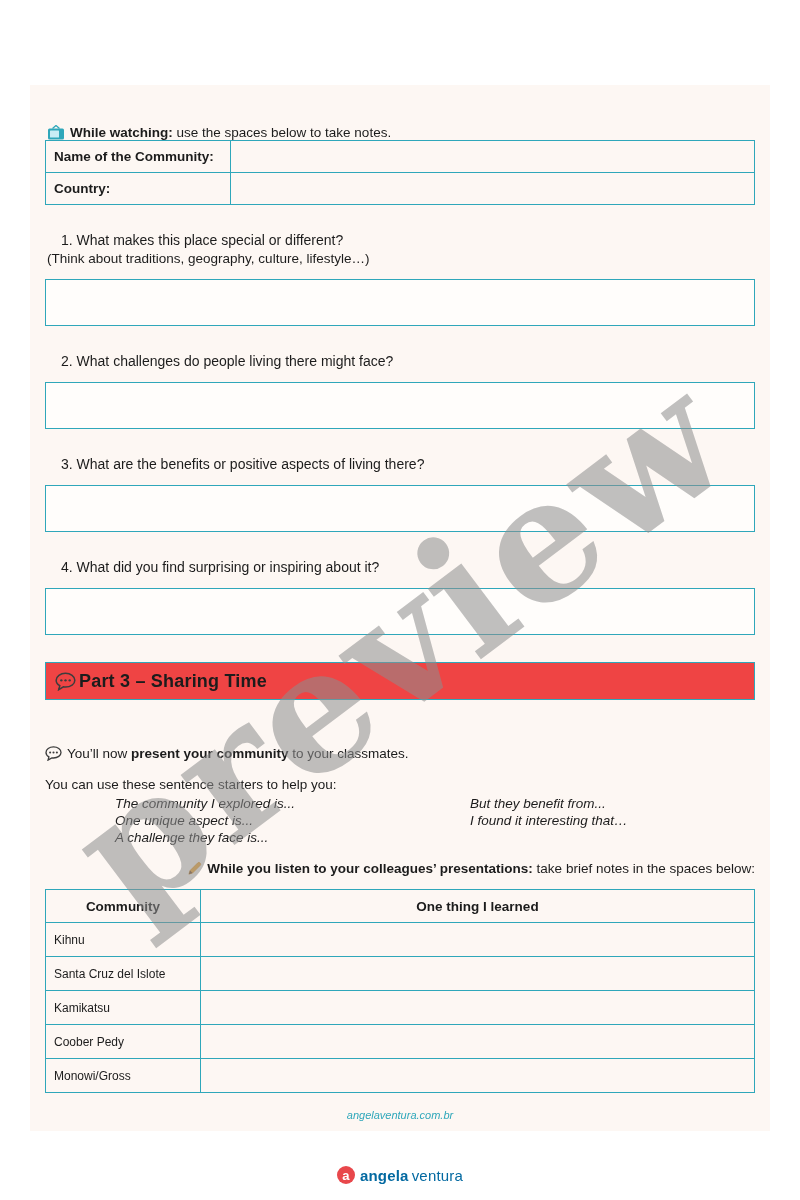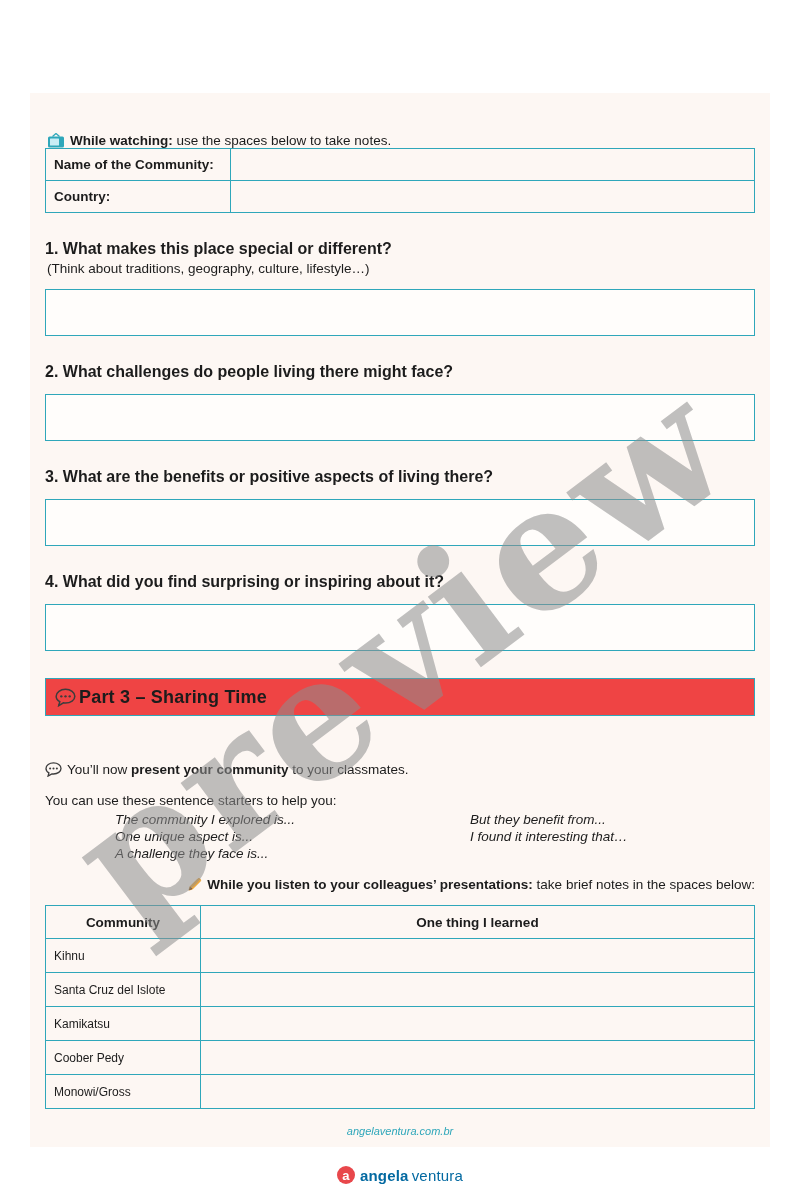--- a/index.html
+++ b/index.html
@@ -1,35 +1,35 @@
 <!DOCTYPE html>
 <html><head>
 <meta charset="utf-8">
 <style>
   * { box-sizing: border-box; margin: 0; padding: 0; }
   html, body { width: 800px; height: 1200px; background: #ffffff; overflow: hidden; }
   body { font-family: "Liberation Sans", sans-serif; color: #1c1c1c; position: relative; }
 
   .sheet {
-    position: absolute; left: 30px; top: 93px; width: 740px; min-height: 1028px;
+    position: absolute; left: 30px; top: 85px; width: 740px; min-height: 1028px;
     background: #fdf7f3; padding: 40px 15px 10px;
   }
 
   
   .watching-line { font-size: 13.5px; margin-left: 2px; }
   .icon { vertical-align: -3px; margin-right: 5px; }
 
   
   .info-table { width: 100%; border-collapse: collapse; }
   .info-table td { border: 1.5px solid #2fa7ba; height: 32px; padding: 2px 8px; font-size: 13.5px; }
   .info-table td.label { font-weight: bold; width: 185px; }
 
   
   .question { margin-top: 27px; }
-  .q-title { font-weight: bold; font-size: 16px; }
+  .q-title { font-weight: normal; font-size: 14px; margin-left: 16px; }
   .q-hint { font-size: 13.5px; margin-top: 3px; margin-left: 2px; }
   .answer-box { margin-top: 13px; height: 47px; border: 1.5px solid #2fa7ba; background: #fffdfb; }
 
   
   .part3-header {
     margin-top: 27px; height: 38px; background: #ef4444; border: 1.5px solid #2fa7ba;
     display: flex; align-items: center; padding-left: 9px;
     font-weight: bold; font-size: 18px; letter-spacing: 0.2px;
   }
   .part3-header .icon { margin-right: 3px; vertical-align: middle; }

